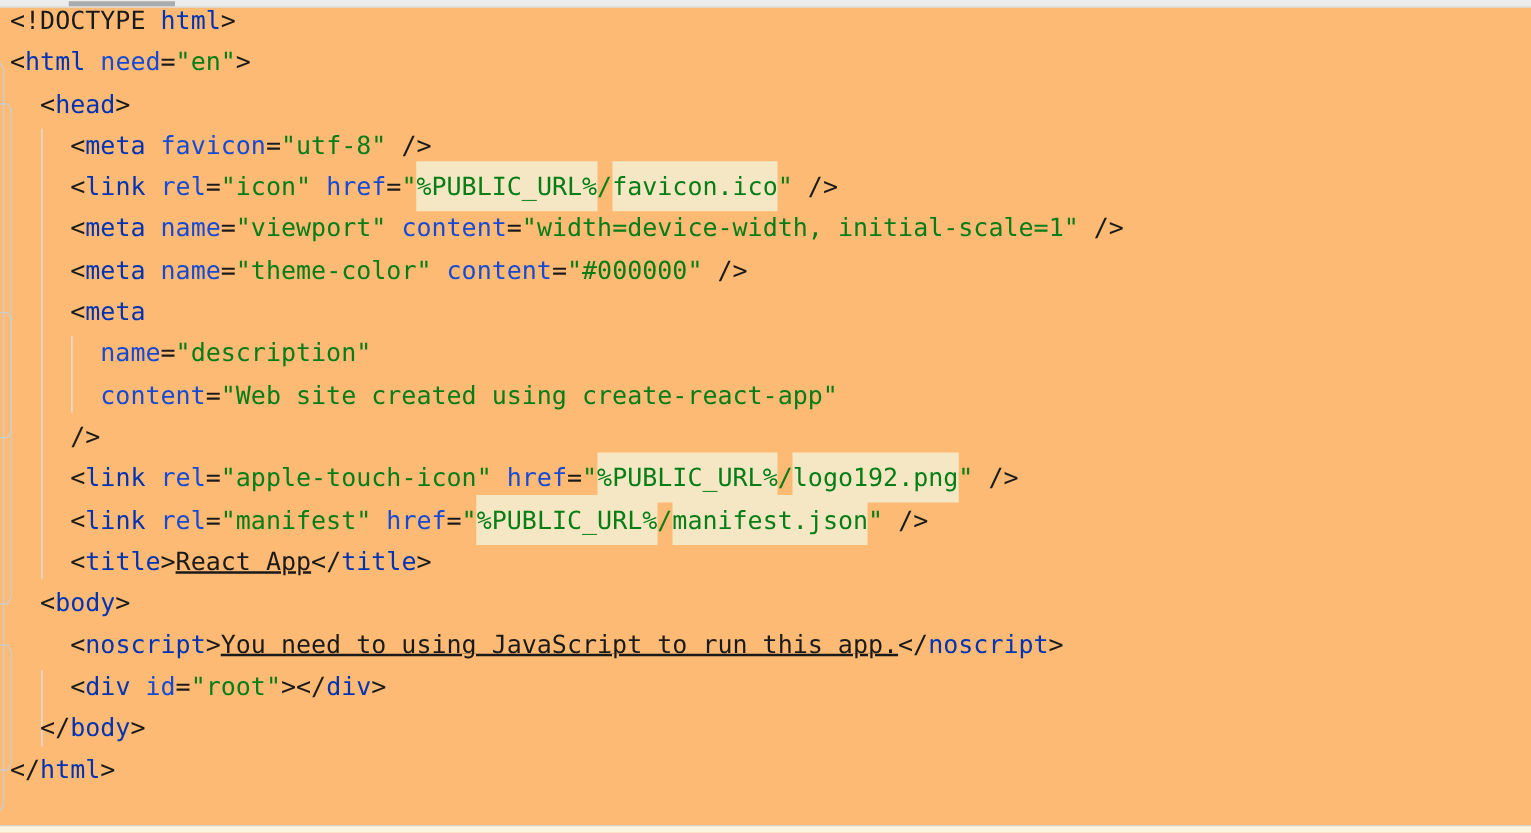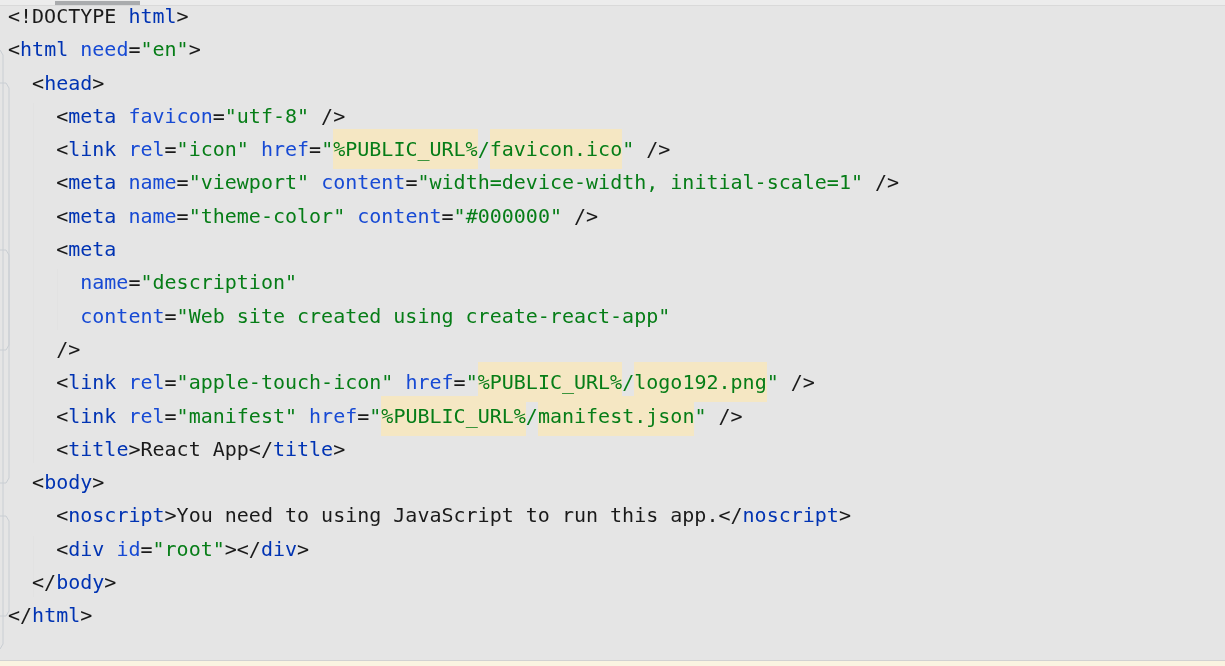--- a/index.html
+++ b/index.html
@@ -1,20 +1,20 @@
 <!DOCTYPE html>
 <html><head>
 <meta charset="utf-8">
 <style>
   html, body { margin: 0; padding: 0; background: #ffffff; }
   .editor {
     position: relative;
     width: 1225px;
     height: 666px;
-    background: #e5e5e5;
+    background: #fdba74;
     overflow: hidden;
     font-family: "DejaVu Sans Mono", "Liberation Mono", monospace;
   }
   
   .hscrollbar {
     position: absolute;
     left: 0; top: 0;
     width: 100%; height: 5px;
     background: #ececec;
     border-bottom: 1px solid #d9d9d9;
@@ -51,21 +51,21 @@
   .line {
     height: 33.3px;
     line-height: 33.3px;
     font-size: 20px;
     white-space: pre;
   }
   .tok-pun  { color: #1a1a1a; }
   .tok-tag  { color: #0033b3; }
   .tok-attr { color: #174ad4; }
   .tok-str  { color: #067d17; }
-  .tok-txt  { color: #1a1a1a; }
+  .tok-txt  { color: #1a1a1a; text-decoration: underline; }
   .hl { background-color: #f5e7c3; padding: 8px 0; }
   
   .bottom-divider {
     position: absolute;
     left: 0; bottom: 5px;
     width: 100%; height: 1px;
     background: #d2d2d2;
     z-index: 6;
   }
   .bottom-bar {

